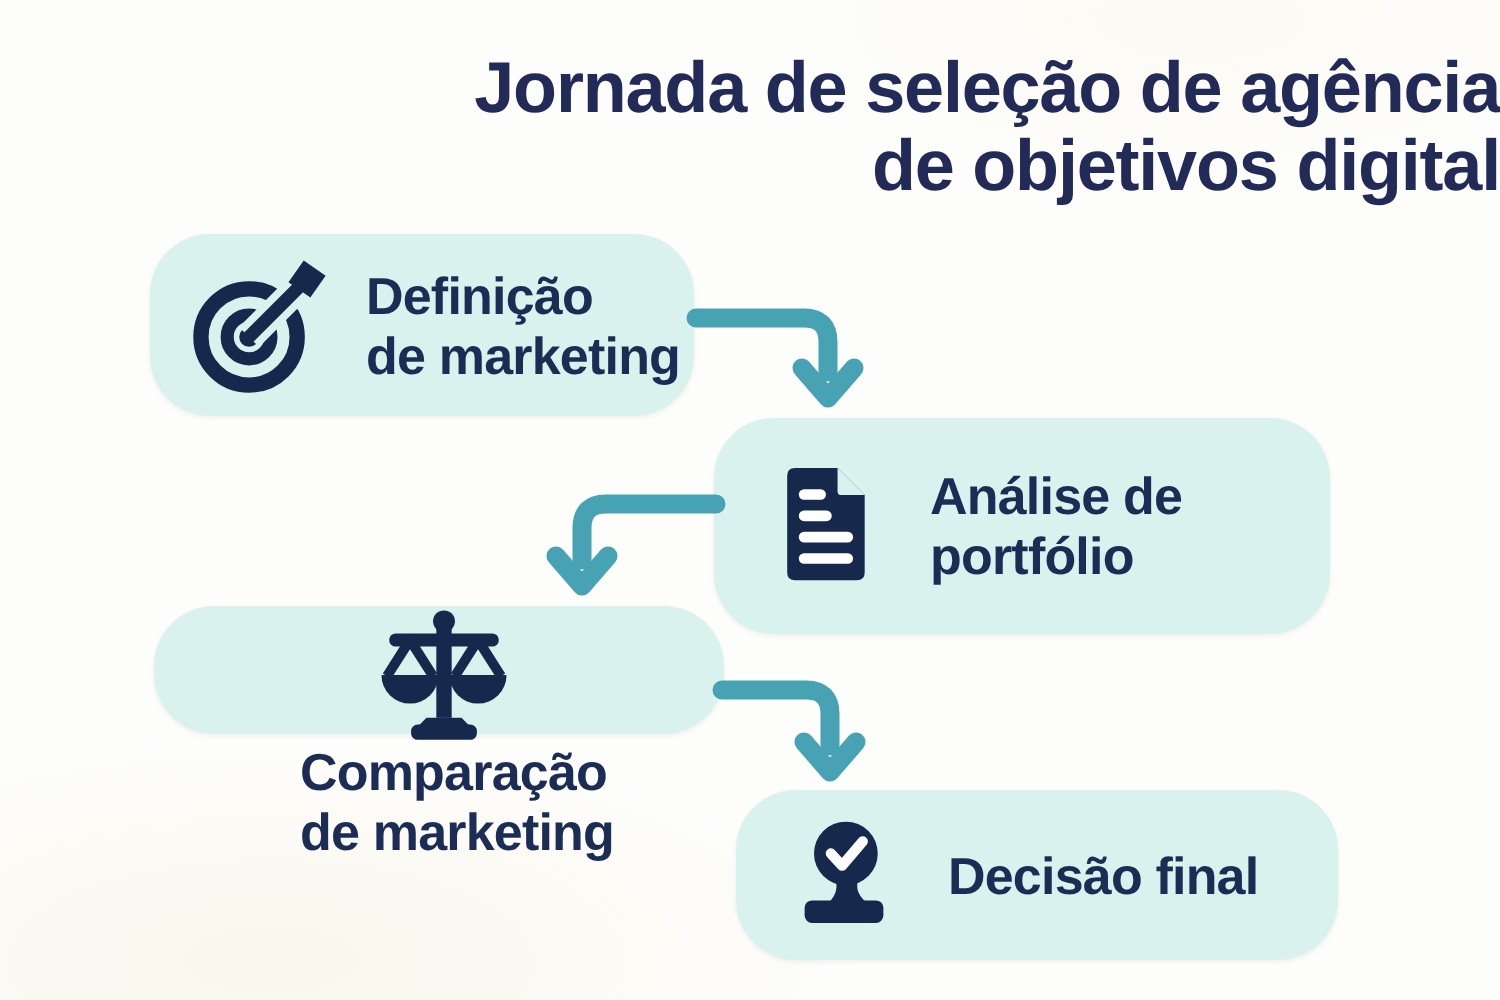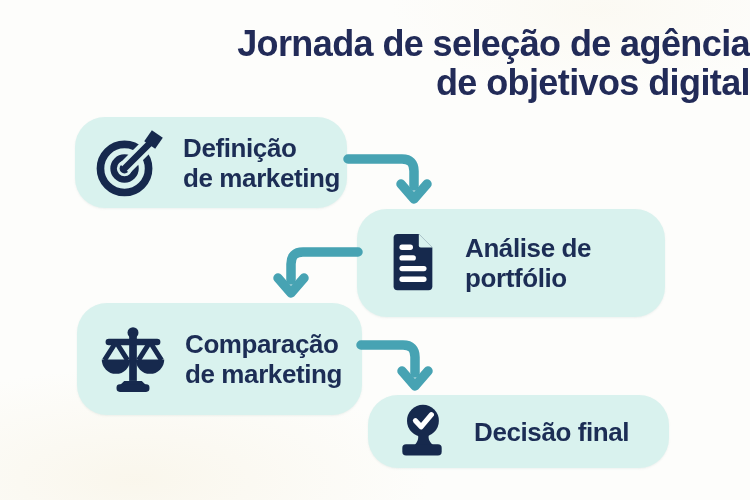--- a/index.html
+++ b/index.html
@@ -45,22 +45,22 @@
     color: #1c2d55;
     font-size: 26px;
     line-height: 30px;
     font-weight: 700;
     letter-spacing: -0.4px;
     white-space: nowrap;
   }
   .label div:empty { display: none; }
   #step-1 { left: 75px;  top: 117px; width: 272px; height: 91px; padding-left: 20px; }
   #step-2 { left: 357px; top: 209px; width: 308px; height: 108px; padding-left: 22px; }
-  #step-3 { left: 77px;  top: 303px; width: 285px; height: 112px; padding-left: 18px; }
-  #step-4 { left: 368px; top: 395px; width: 301px; height: 73px; padding-left: 22px; }
+  #step-3 { left: 77px;  top: 303px; width: 285px; height: 64px; padding-left: 18px; flex-direction: column; }
+  #step-4 { left: 368px; top: 395px; width: 301px; height: 85px; padding-left: 22px; }
   #step-1 .icon-wrap { width: 70px; margin-right: 18px; }
   #step-2 .icon-wrap { width: 66px; margin-right: 20px; }
   #step-3 .icon-wrap { width: 76px; margin-right: 14px; }
   #step-4 .icon-wrap { width: 64px; margin-right: 20px; }
   .arrows {
     position: absolute;
     left: 0; top: 0;
     width: 750px; height: 500px;
     pointer-events: none;
   }

